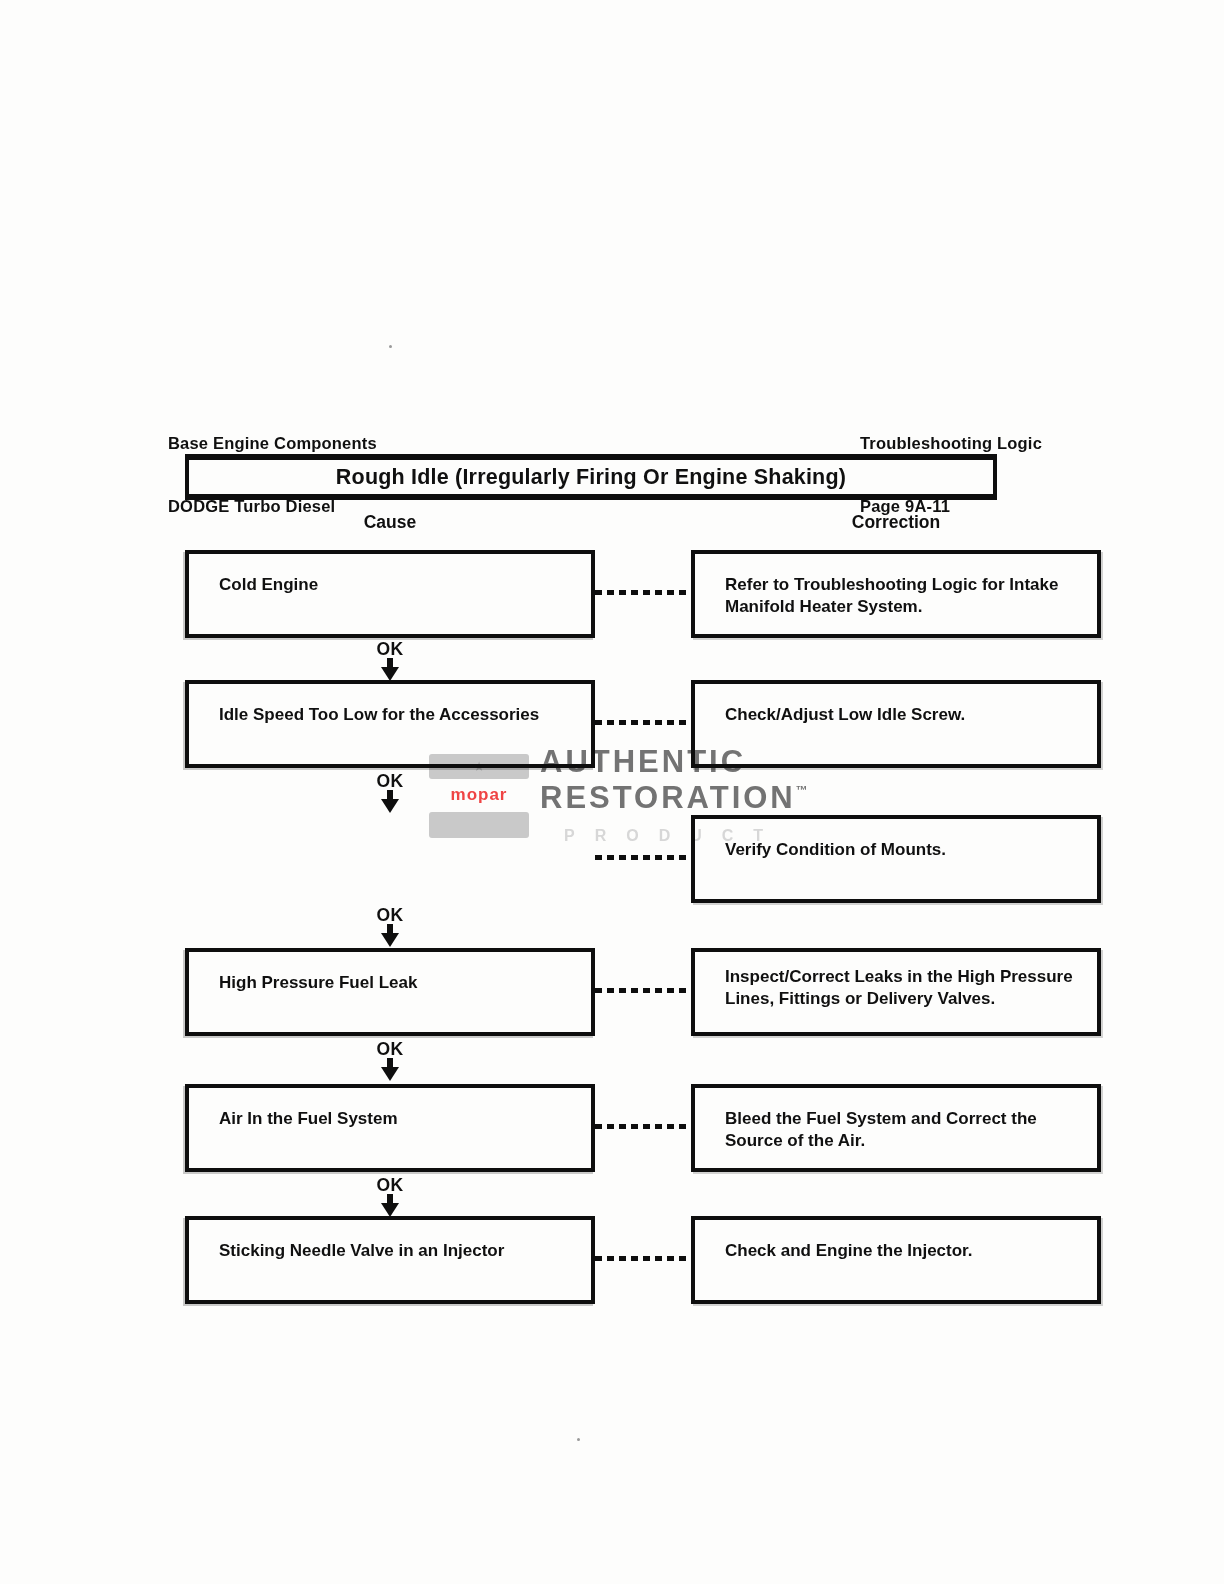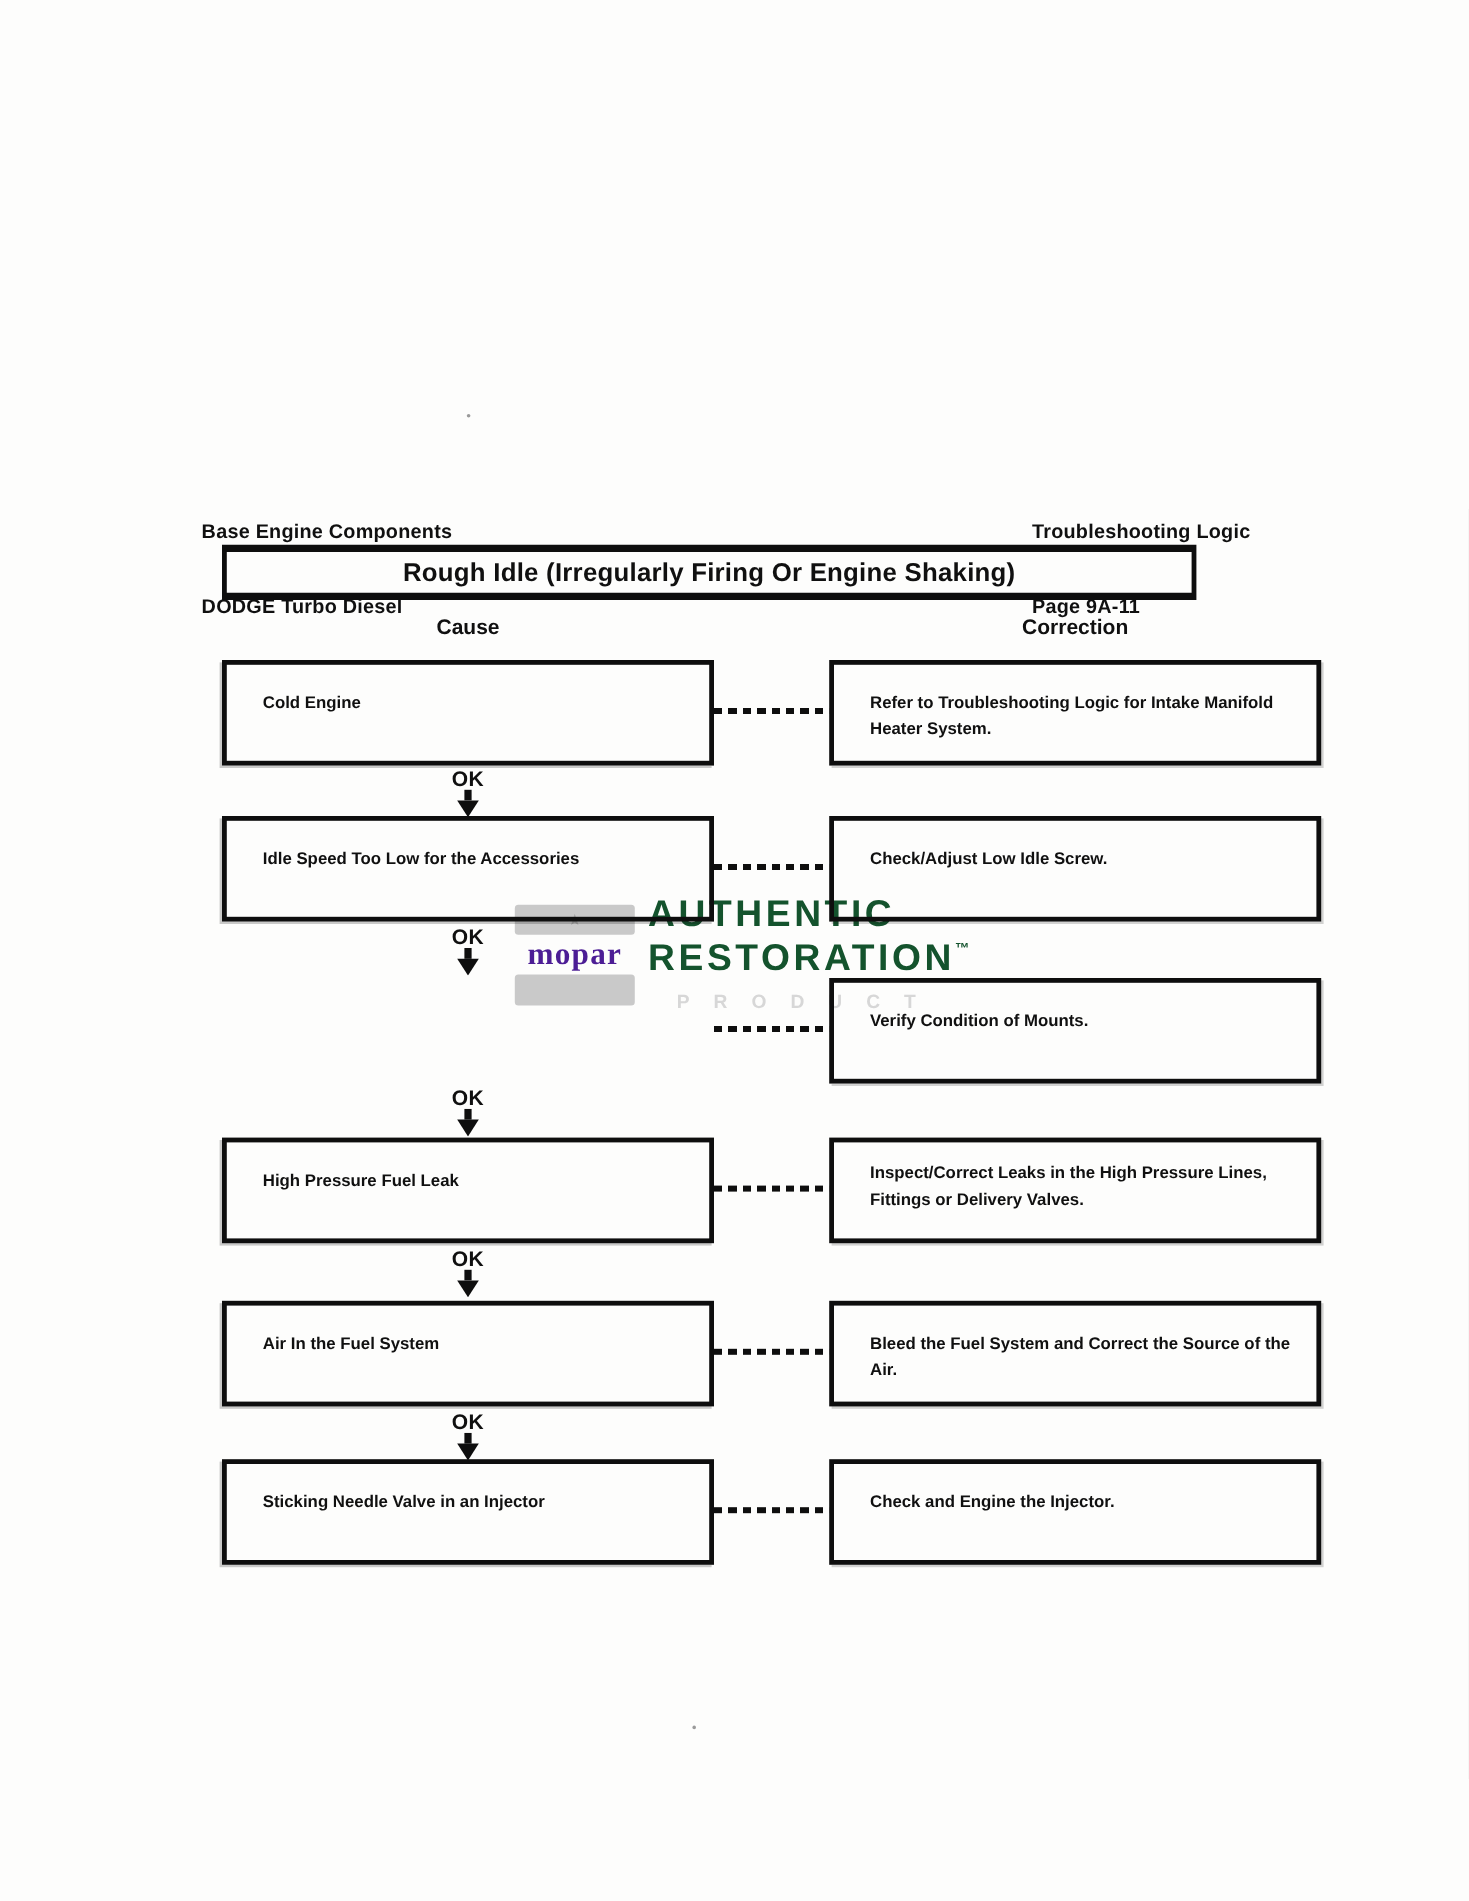--- a/index.html
+++ b/index.html
@@ -32,49 +32,49 @@
   
   .col-label{top:512px;font-size:17.5px;font-weight:700;text-align:center;z-index:2;}
   .col-cause{left:185px;width:410px;}
   .col-corr{left:691px;width:410px;}
 
   
   .fbox{
     width:410px;height:88px;
     border:4px solid #0e0e0e;
     box-sizing:border-box;
-    font-size:14px;font-weight:700;line-height:22px;
+    font-size:17px;font-weight:700;line-height:22px;
     padding:20px 18px 0 30px;
     z-index:2;
     box-shadow:-2px 2px 0 rgba(16,16,16,.22);
   }
   .cause-box{left:185px;}
   .corr-box{left:691px;box-shadow:2px 2px 0 rgba(16,16,16,.18);}
 
   
   .dash{
     left:595px;width:96px;height:5px;z-index:2;
     background:repeating-linear-gradient(90deg,#0e0e0e 0 7px,transparent 7px 12px);
   }
 
   
   .okc{left:350px;width:80px;text-align:center;z-index:2;line-height:18px;}
   .okc .ok{font-size:17.5px;font-weight:700;letter-spacing:.5px;}
   .okc svg{display:block;margin:0 auto;margin-top:0px;}
 
   
-  .wm{z-index:1;font-weight:700;color:#14532d;white-space:nowrap;}
+  .wm{z-index:1;font-weight:700;color:#737373;white-space:nowrap;}
   .wm-line1{left:540px;top:744px;font-size:31px;letter-spacing:3px;}
   .wm-line2{left:540px;top:780px;font-size:31px;letter-spacing:3px;}
   .wm-tm{font-size:12px;vertical-align:14px;letter-spacing:0;}
   .wm-line3{left:547px;top:827px;font-size:16px;letter-spacing:20px;color:#d7d7d7;margin-left:17px;}
   .mopar{left:429px;top:754px;width:100px;z-index:1;}
   .mopar-bar{height:25px;background:#c9c9c9;border-radius:3px;text-align:center;}
   .mopar-star{font-size:13px;line-height:25px;color:#a6a6a6;}
-  .mopar-word{height:32px;line-height:32px;text-align:center;font-size:26px;font-weight:700;color:#4c1d95;letter-spacing:1px;font-family:Liberation Serif, serif;}
+  .mopar-word{height:32px;line-height:32px;text-align:center;font-size:17px;font-weight:700;color:#ef4444;letter-spacing:1px;}
   .mopar-bar2{height:26px;background:#c9c9c9;border-radius:3px;margin-top:1px;}
 
   
   .speck{width:3px;height:3px;background:#9a9a9a;border-radius:50%;z-index:3;}
 </style>
 </head>
 <body>
 
 <div class="page">
 

